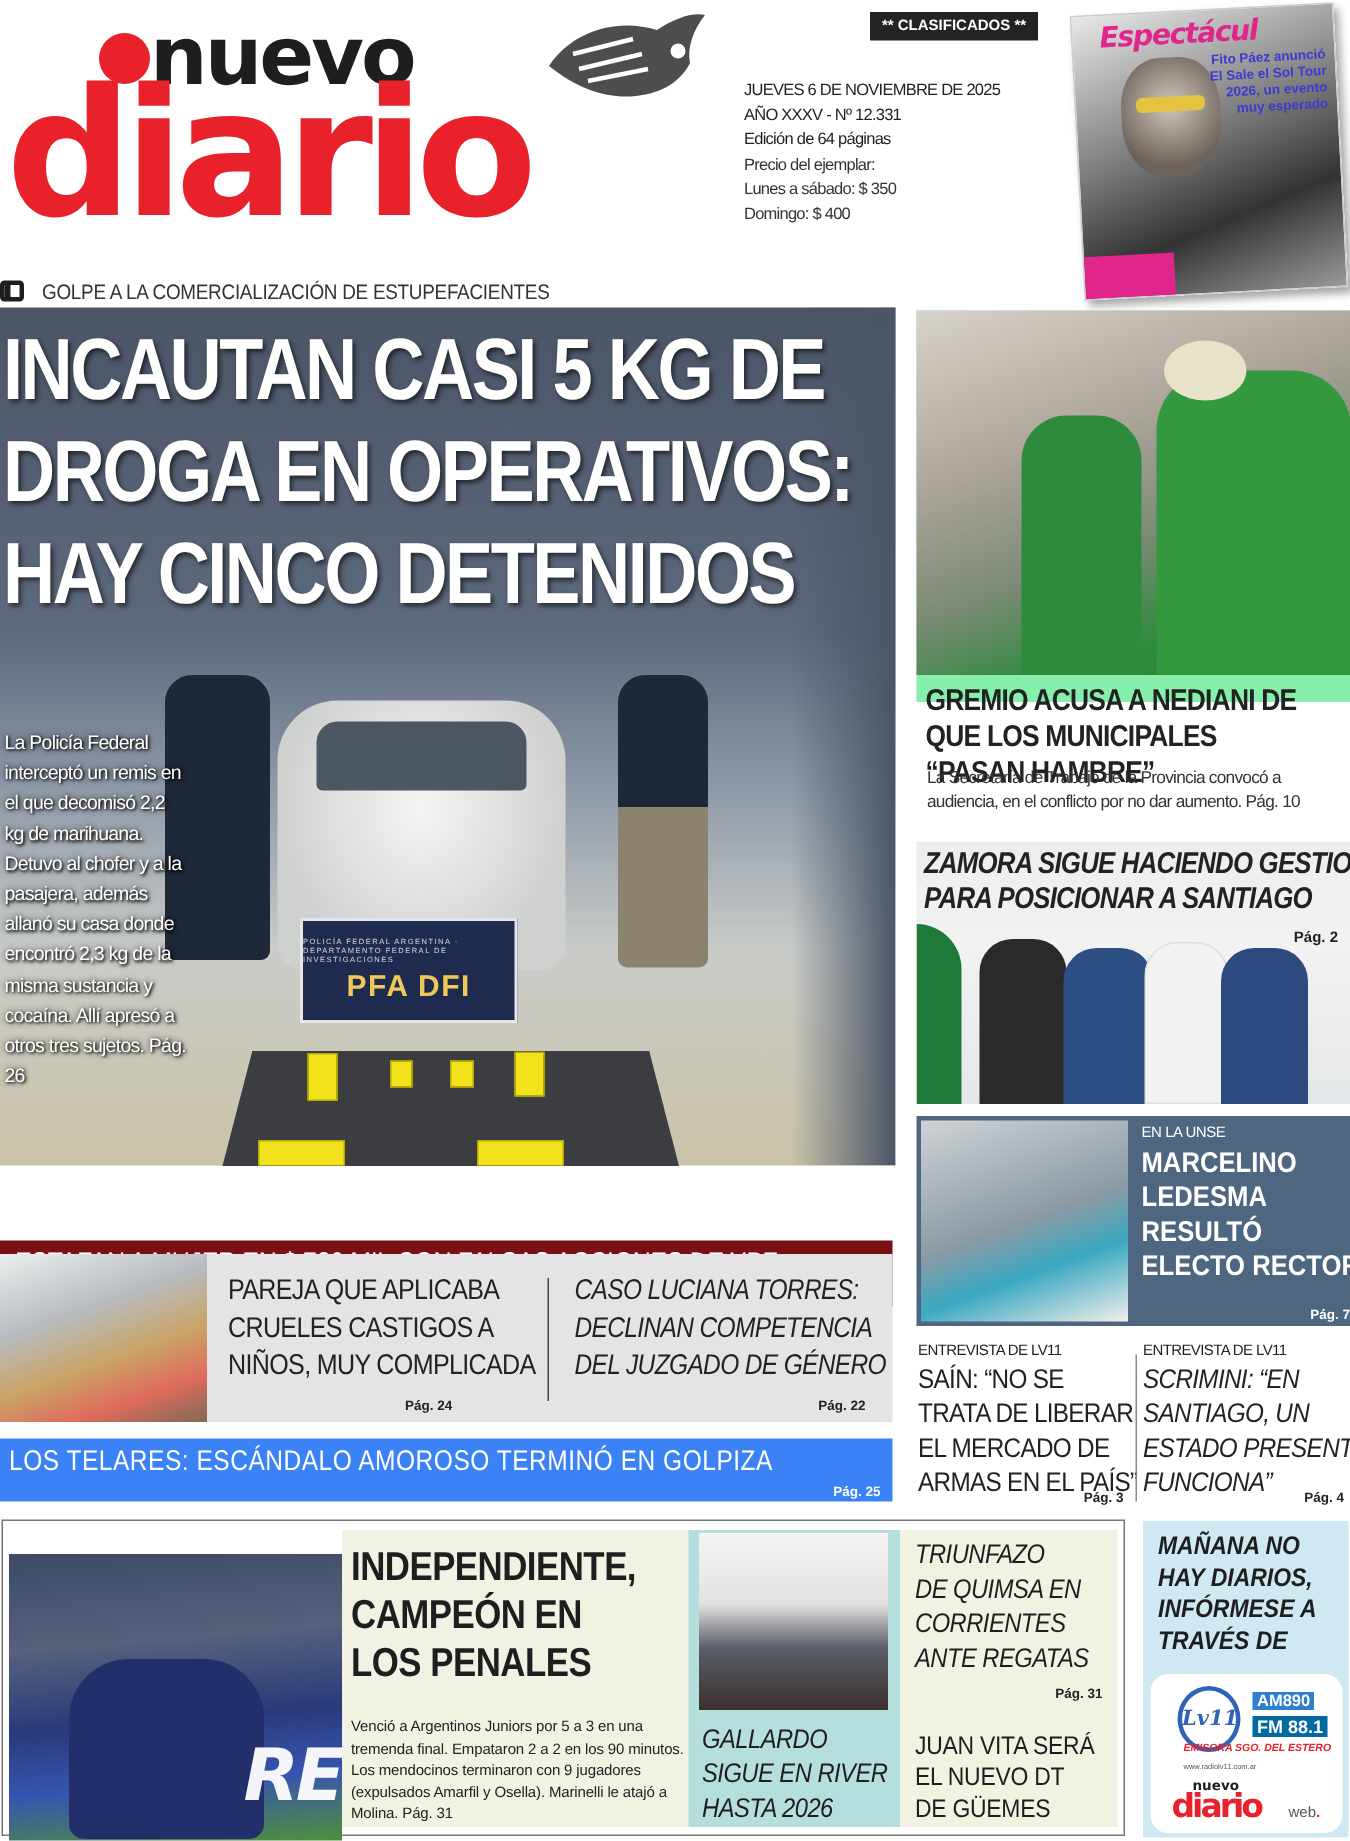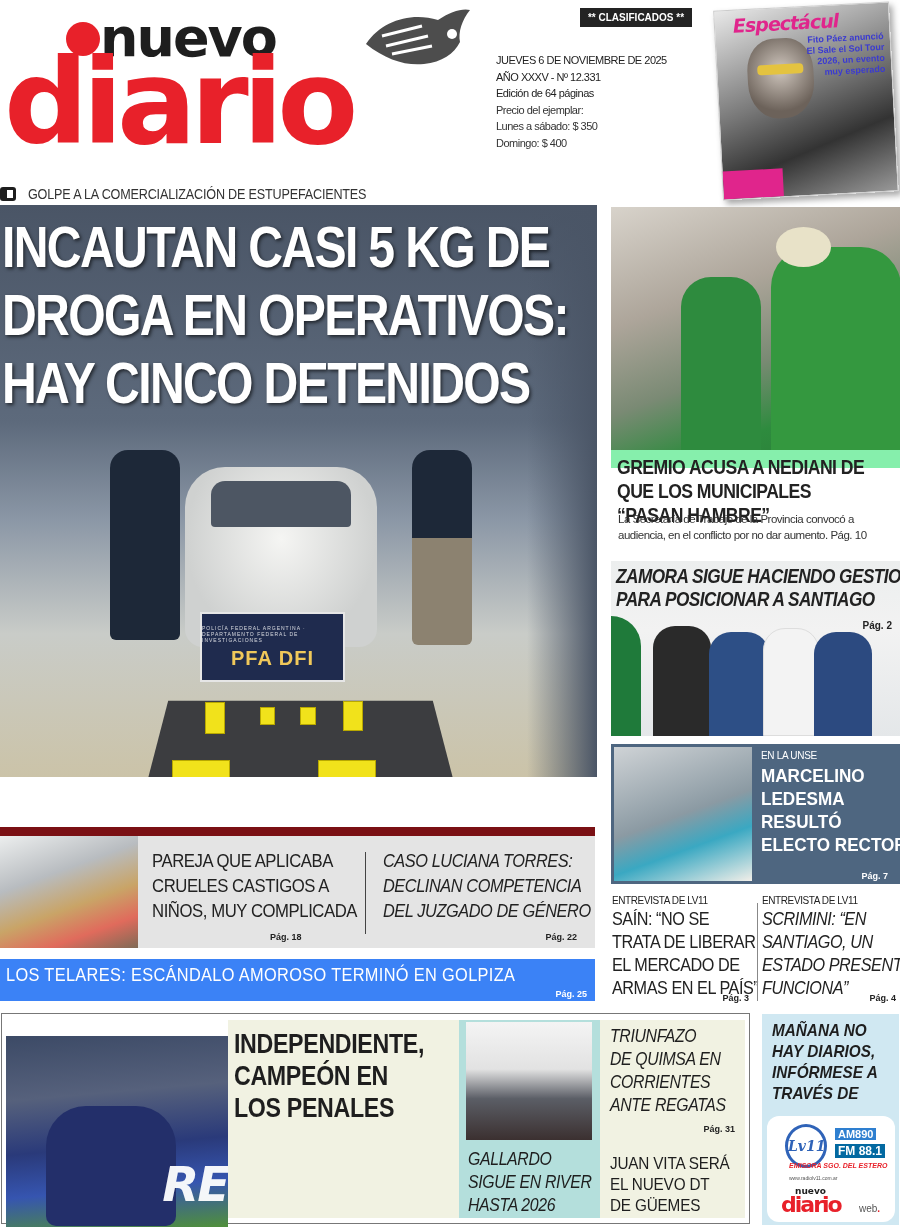--- a/index.html
+++ b/index.html
@@ -47,21 +47,21 @@
 #gremio-title{position:absolute;left:6px;top:248px;width:285px;font:700 20px/24px "Liberation Sans Narrow","Liberation Sans",sans-serif;color:#222;letter-spacing:-.6px;transform:scaleX(.88);transform-origin:left}
 #gremio-body{position:absolute;left:7px;top:304px;width:285px;font:11.5px/16px "Liberation Sans",sans-serif;color:#333}
 #zamora{left:611px;top:561px;width:289px;height:175px;background:linear-gradient(180deg,#eceeee 0%,#f2f2f2 40%,#e4e7e9 100%);overflow:hidden}
 #zamora-title{position:absolute;left:5px;top:4px;width:300px;font:italic 700 20px/23px "Liberation Sans Narrow","Liberation Sans",sans-serif;color:#222;letter-spacing:-.6px;transform:scaleX(.86);transform-origin:left;white-space:nowrap}
 #zamora-pag{position:absolute;right:8px;top:59px;font:700 10px "Liberation Sans",sans-serif;color:#222}
 .person{position:absolute;bottom:0;border-radius:22px 22px 0 0}
 #marcelino{left:611px;top:744px;width:289px;height:140px;background:#4e6680}
 #marcelino-photo{position:absolute;left:3px;top:3px;width:138px;height:134px;background:linear-gradient(160deg,#cfd3d6,#8b9aa3 50%,#3aa8c2 70%,#f2efe9)}
 #marcelino-kicker{position:absolute;left:150px;top:6px;font:10px "Liberation Sans",sans-serif;color:#fff;letter-spacing:-.3px}
 #marcelino-title{position:absolute;left:150px;top:20px;width:140px;font:700 19px/23px "Liberation Sans Narrow","Liberation Sans",sans-serif;color:#fff;transform:scaleX(.9);transform-origin:left;white-space:nowrap}
-#marcelino-pag{position:absolute;right:12px;bottom:3px;font:700 9px "Liberation Sans",sans-serif;color:#fff}
+#marcelino-pag{position:absolute;right:0;bottom:3px;font:700 9px "Liberation Sans",sans-serif;color:#fff}
 .interview{top:895px;height:112px}
 .interview .kicker{font:10px "Liberation Sans",sans-serif;color:#222;letter-spacing:-.4px}
 .interview .title{font:18px/23px "Liberation Sans Narrow","Liberation Sans",sans-serif;color:#222;letter-spacing:-.5px;transform:scaleX(.9);transform-origin:left;white-space:nowrap;margin-top:2px}
 .interview .pag{position:absolute;font:700 9px "Liberation Sans",sans-serif;color:#222}
 #sain{left:612px;width:145px}
 #scrimini{left:762px;width:138px}
 #int-divider{left:757px;top:903px;width:1px;height:98px;background:#888}
 
 .banner{left:0;width:595px;color:#fff}
 #estafan{top:827px;height:44px;background:#7a1014}
@@ -159,20 +159,21 @@
   <div class="brick" style="left:300px;top:502px;width:16px;height:18px"></div>
   <div class="brick" style="left:343px;top:496px;width:20px;height:30px"></div>
   <div class="brick" style="left:172px;top:555px;width:58px;height:18px"></div>
   <div class="brick" style="left:318px;top:555px;width:58px;height:18px"></div>
   <div id="lead-photo-fade"></div>
   <div id="lead-title">
     <div>INCAUTAN CASI 5 KG DE</div>
     <div>DROGA EN OPERATIVOS:</div>
     <div>HAY CINCO DETENIDOS</div>
   </div>
+  <div id="lead-body" class="cond">La Policía Federal interceptó un remis en el que decomisó 2,2 kg de marihuana. Detuvo al chofer y a la pasajera, además allanó su casa donde encontró 2,3 kg de la misma sustancia y cocaína. Allí apresó a otros tres sujetos. Pág. 26</div>
 </div>
 
 <div id="gremio" class="abs">
   <div id="gremio-photo">
     <div style="position:absolute;left:70px;top:70px;width:80px;height:175px;background:#2e8b3e;border-radius:30px 30px 0 0"></div>
     <div style="position:absolute;left:160px;top:40px;width:130px;height:205px;background:#34983f;border-radius:40px 40px 0 0"></div>
     <div style="position:absolute;left:165px;top:20px;width:55px;height:40px;background:#e8e2c8;border-radius:50%"></div>
   </div>
   <div id="gremio-title">GREMIO ACUSA A NEDIANI DE QUE LOS MUNICIPALES “PASAN HAMBRE”</div>
   <div id="gremio-body" class="cond">La Secretaría de Trabajo de la Provincia convocó a audiencia, en el conflicto por no dar aumento. Pág. 10</div>
@@ -230,21 +231,21 @@
   <div class="pag">Pág. 45</div>
 </div>
 
 <div id="pareja-row" class="abs">
   <div id="pareja-photo"></div>
   <div id="pareja-title">
     <div>PAREJA QUE APLICABA</div>
     <div>CRUELES CASTIGOS A</div>
     <div>NIÑOS, MUY COMPLICADA</div>
   </div>
-  <div id="pareja-pag">Pág. 18</div>
+  <div id="pareja-pag">Pág. 24</div>
   <div id="pareja-divider"></div>
   <div id="caso-title">
     <div>CASO LUCIANA TORRES:</div>
     <div>DECLINAN COMPETENCIA</div>
     <div>DEL JUZGADO DE GÉNERO</div>
   </div>
   <div id="caso-pag">Pág. 22</div>
 </div>
 
 <div id="telares" class="abs banner">
@@ -256,20 +257,21 @@
   <div id="sports-photo">
     <div style="position:absolute;left:40px;top:70px;width:130px;height:120px;background:#232f6a;border-radius:40px 40px 10px 10px"></div>
     <div class="re">RE</div>
   </div>
   <div id="indep-box">
     <div id="indep-title">
       <div>INDEPENDIENTE,</div>
       <div>CAMPEÓN EN</div>
       <div>LOS PENALES</div>
     </div>
+    <div id="indep-body" class="cond">Venció a Argentinos Juniors por 5 a 3 en una tremenda final. Empataron 2 a 2 en los 90 minutos. Los mendocinos terminaron con 9 jugadores (expulsados Amarfil y Osella). Marinelli le atajó a Molina. Pág. 31</div>
   </div>
   <div id="gallardo-box">
     <div id="gallardo-photo"></div>
     <div id="gallardo-title">
       <div>GALLARDO</div>
       <div>SIGUE EN RIVER</div>
       <div>HASTA 2026</div>
     </div>
   </div>
   <div id="quimsa-box">

